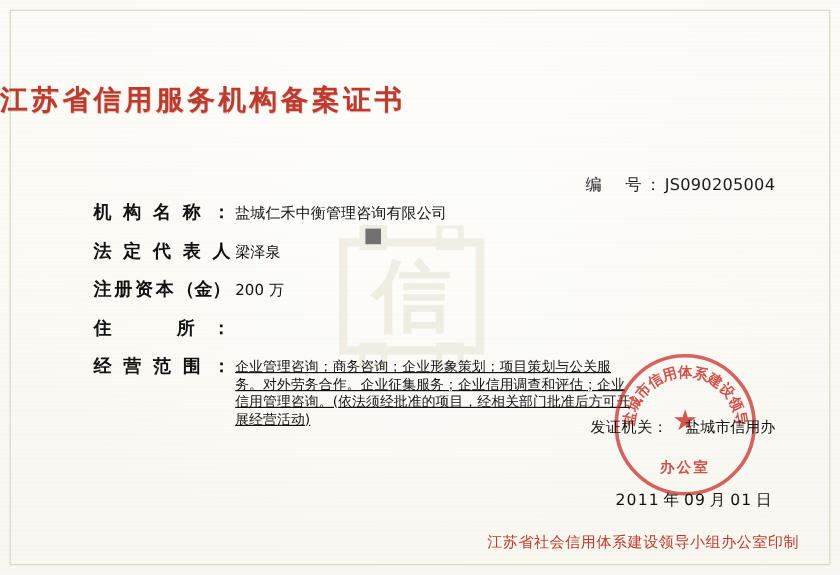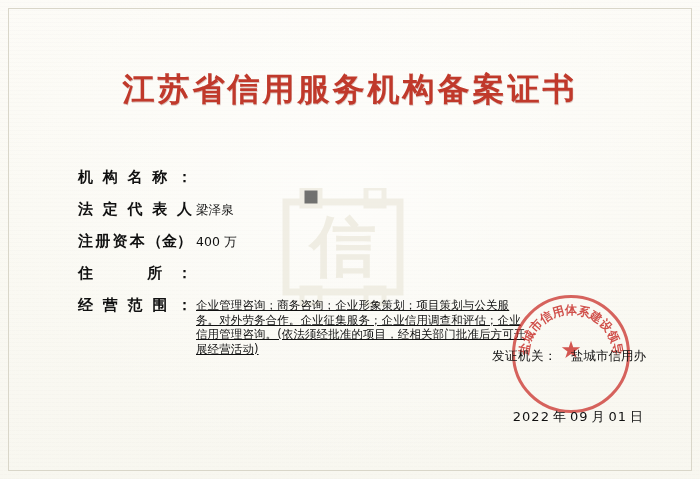--- a/index.html
+++ b/index.html
@@ -59,24 +59,24 @@
     font-size: 66px;
     color: #e6e2d2;
     font-weight: bold;
   }
 
   .title {
     position: absolute;
     top: 68px;
     left: 0;
     width: 700px;
-    text-align: center;
+    text-align: left;
     font-family: "DejaVu Serif", "Liberation Serif", serif;
     font-weight: bold;
-    font-size: 32px;
+    font-size: 23px;
     letter-spacing: 3px;
     color: #c0392b;
     text-shadow: 0.5px 0.5px 0 rgba(120,20,10,0.25);
   }
 
   .serial {
     position: absolute;
     top: 145px;
     right: 54px;
     font-size: 13.5px;
@@ -226,31 +226,35 @@
       <rect x="34" y="0" width="18" height="18" fill="#eeead e" stroke="#e8e4d5" stroke-width="5"></rect>
       <rect x="98" y="0" width="18" height="18" fill="none" stroke="#e8e4d5" stroke-width="5"></rect>
       <rect x="34" y="100" width="18" height="16" fill="none" stroke="#e8e4d5" stroke-width="5"></rect>
       <rect x="98" y="100" width="18" height="16" fill="none" stroke="#e8e4d5" stroke-width="5"></rect>
     </svg>
     <div class="watermark-char">信</div>
   </div>
 
   <div class="title">江苏省信用服务机构备案证书</div>
 
+  <div class="serial">
+    <span class="serial-label">编　号：</span><span class="serial-value">JS090205004</span>
+  </div>
 
   <div class="fields">
 
     <div class="field-row">
       <div class="field-label">
         <span class="ch">机</span>
           <span class="ch">构</span>
           <span class="ch">名</span>
           <span class="ch">称</span>
           <span class="ch">：</span>
       </div>
+      <div class="field-value">盐城仁禾中衡管理咨询有限公司</div>
     </div>
 
     <div class="field-row">
       <div class="field-label">
         <span class="ch">法</span>
           <span class="ch">定</span>
           <span class="ch">代</span>
           <span class="ch">表</span>
           <span class="ch">人</span>
       </div>
@@ -258,21 +262,21 @@
     </div>
 
     <div class="field-row">
       <div class="field-label">
         <span class="ch">注</span>
           <span class="ch">册</span>
           <span class="ch">资</span>
           <span class="ch">本</span>
           <span class="ch">（金）</span>
       </div>
-      <div class="field-value">400 万</div>
+      <div class="field-value">200 万</div>
     </div>
 
     <div class="field-row">
       <div class="field-label">
         <span class="ch">住</span>
           <span class="ch">&nbsp;</span>
           <span class="ch">&nbsp;</span>
           <span class="ch">所</span>
           <span class="ch">：</span>
       </div>
@@ -295,23 +299,25 @@
     <div class="seal-ring"></div>
     <svg class="seal-text-top" viewBox="0 0 118 118">
       <defs>
         <path id="arcpath" d="M 16,62 A 43,43 0 0 1 102,62" fill="none"></path>
       </defs>
       <text font-size="12" font-weight="bold" fill="rgba(198,38,33,0.8)" font-family="DejaVu Serif, Liberation Serif, serif">
         <textPath href="#arcpath" startOffset="50%" text-anchor="middle" id="seal-top-text">盐城市信用体系建设领导</textPath>
       </text>
     </svg>
     <div class="seal-star">★</div>
+    <div class="seal-bottom-text">办公室</div>
   </div>
 
   <div class="issuer">
     <span class="issuer-label">发证机关：</span><span class="issuer-value">盐城市信用办</span>
   </div>
 
   <div class="date-line">
-    <span class="num">2022</span><span>年</span><span class="num">09</span><span>月</span><span class="num">01</span><span>日</span>
-  </div>
-
+    <span class="num">2011</span><span>年</span><span class="num">09</span><span>月</span><span class="num">01</span><span>日</span>
+  </div>
+
+  <div class="footer">江苏省社会信用体系建设领导小组办公室印制</div>
 </div>
 
 </body></html>

